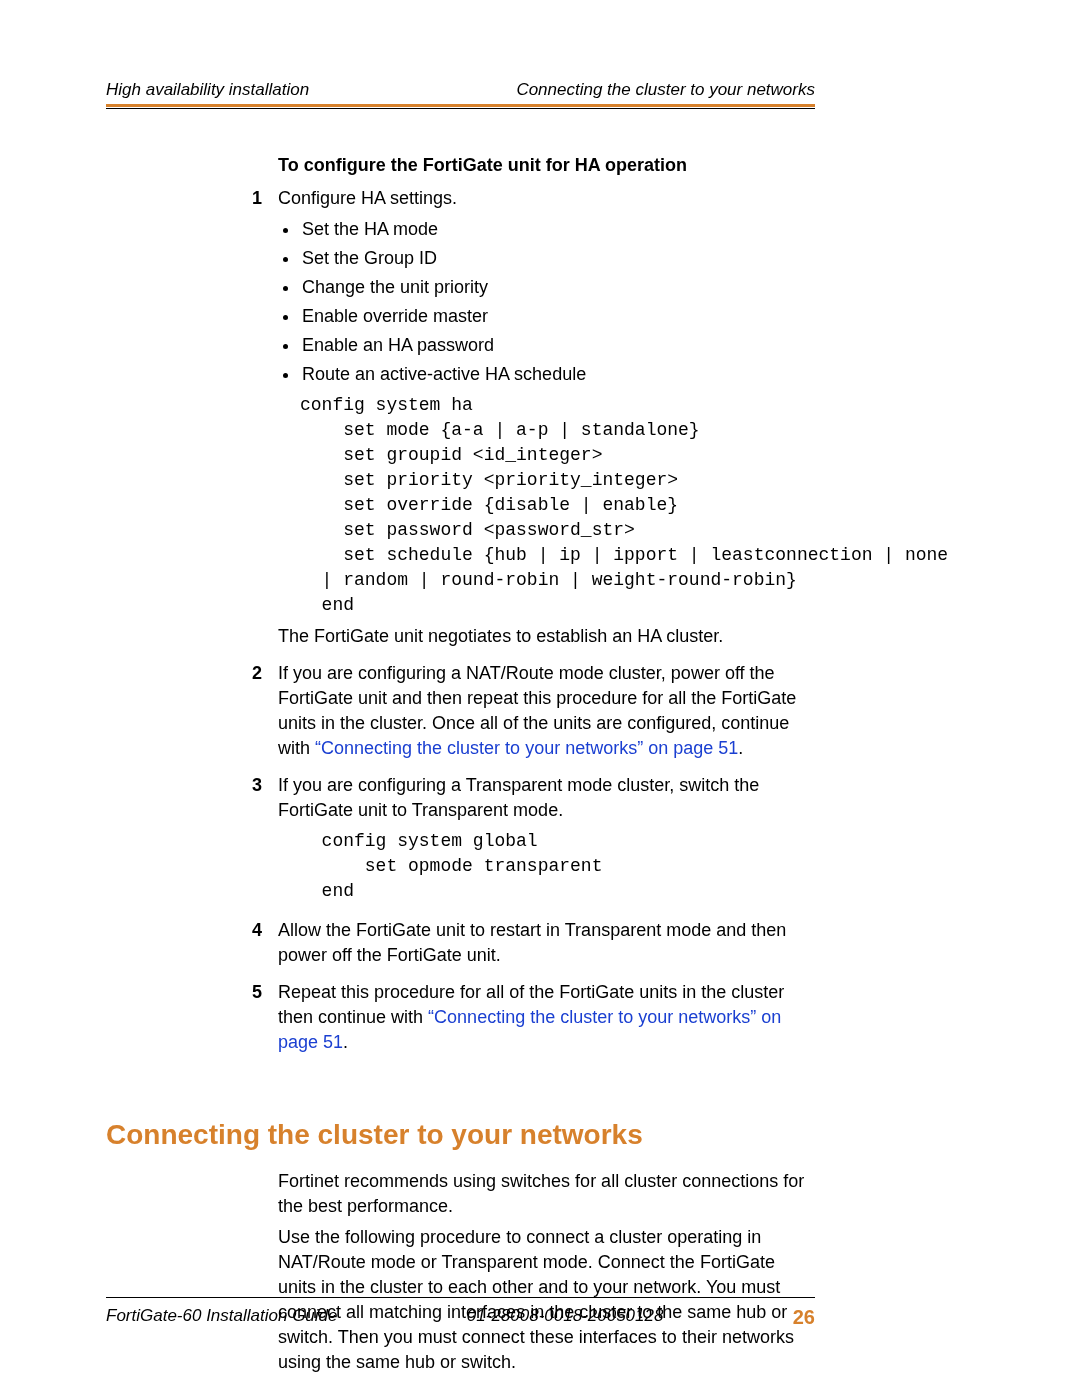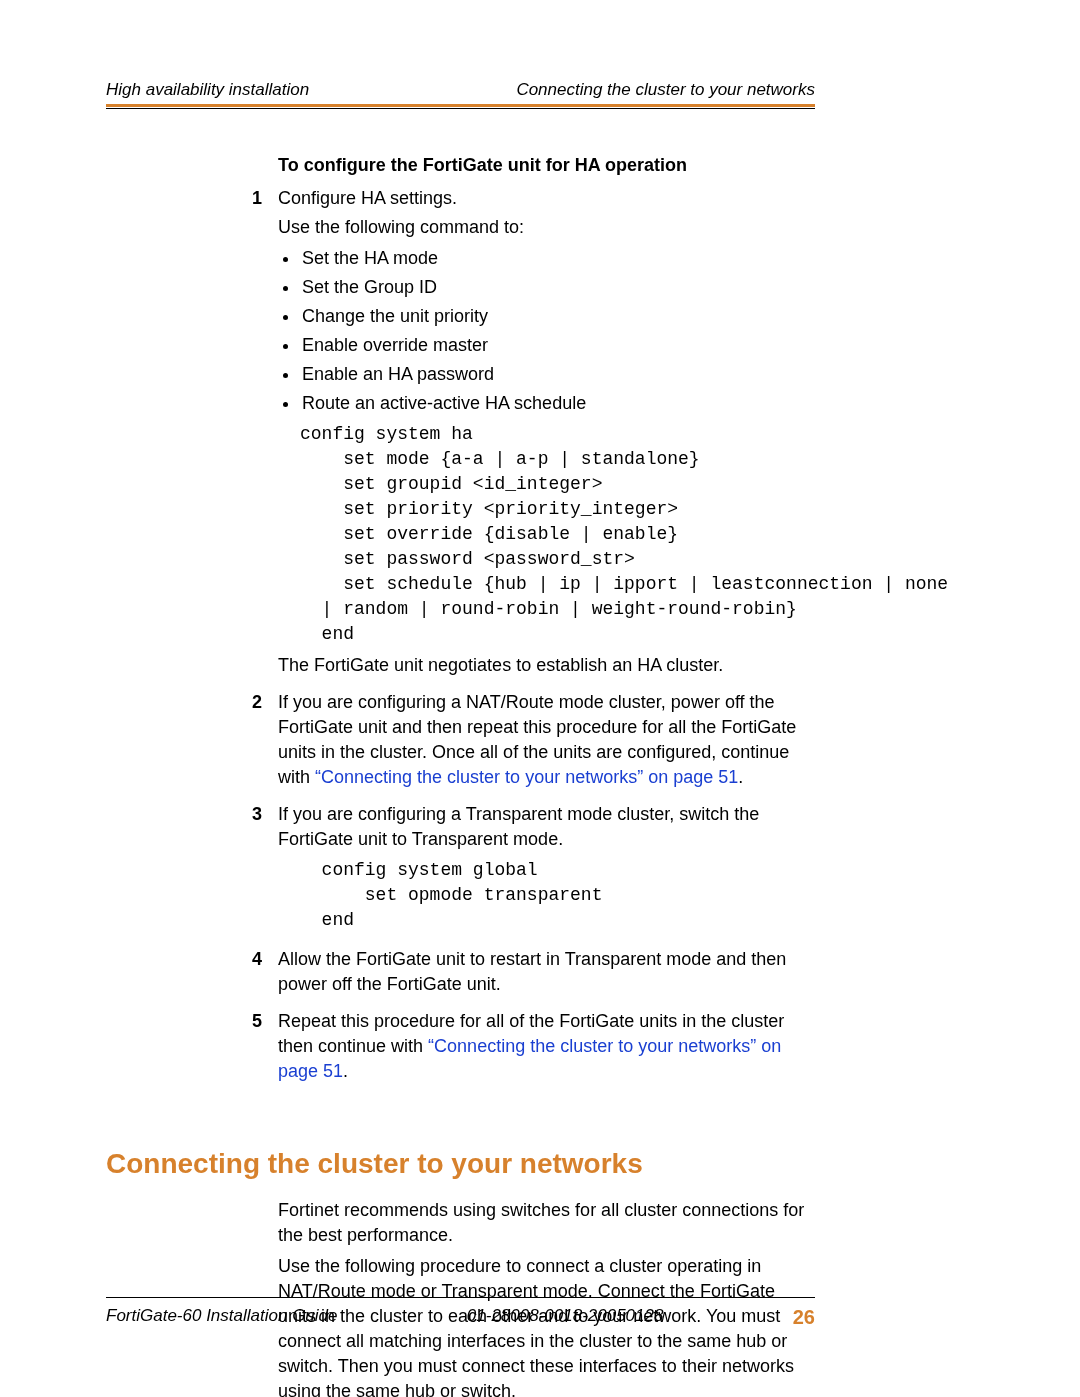--- a/index.html
+++ b/index.html
@@ -121,21 +121,20 @@
   <div style="border-top:1px solid #000; margin-top:1px;"></div>
 
   <div class="content-indent">
 
     <div class="sec-title">To configure the FortiGate unit for HA operation</div>
 
     <div class="step-row">
       <div class="step-num">1</div>
       <div class="step-body">
         <p>Configure HA settings.</p>
-        <p>Use the following command to:</p>
         <ul class="bullets">
           <li>Set the HA mode</li>
           <li>Set the Group ID</li>
           <li>Change the unit priority</li>
           <li>Enable override master</li>
           <li>Enable an HA password</li>
           <li>Route an active-active HA schedule</li>
         </ul>
         <pre class="code">config system ha
     set mode {a-a | a-p | standalone}

